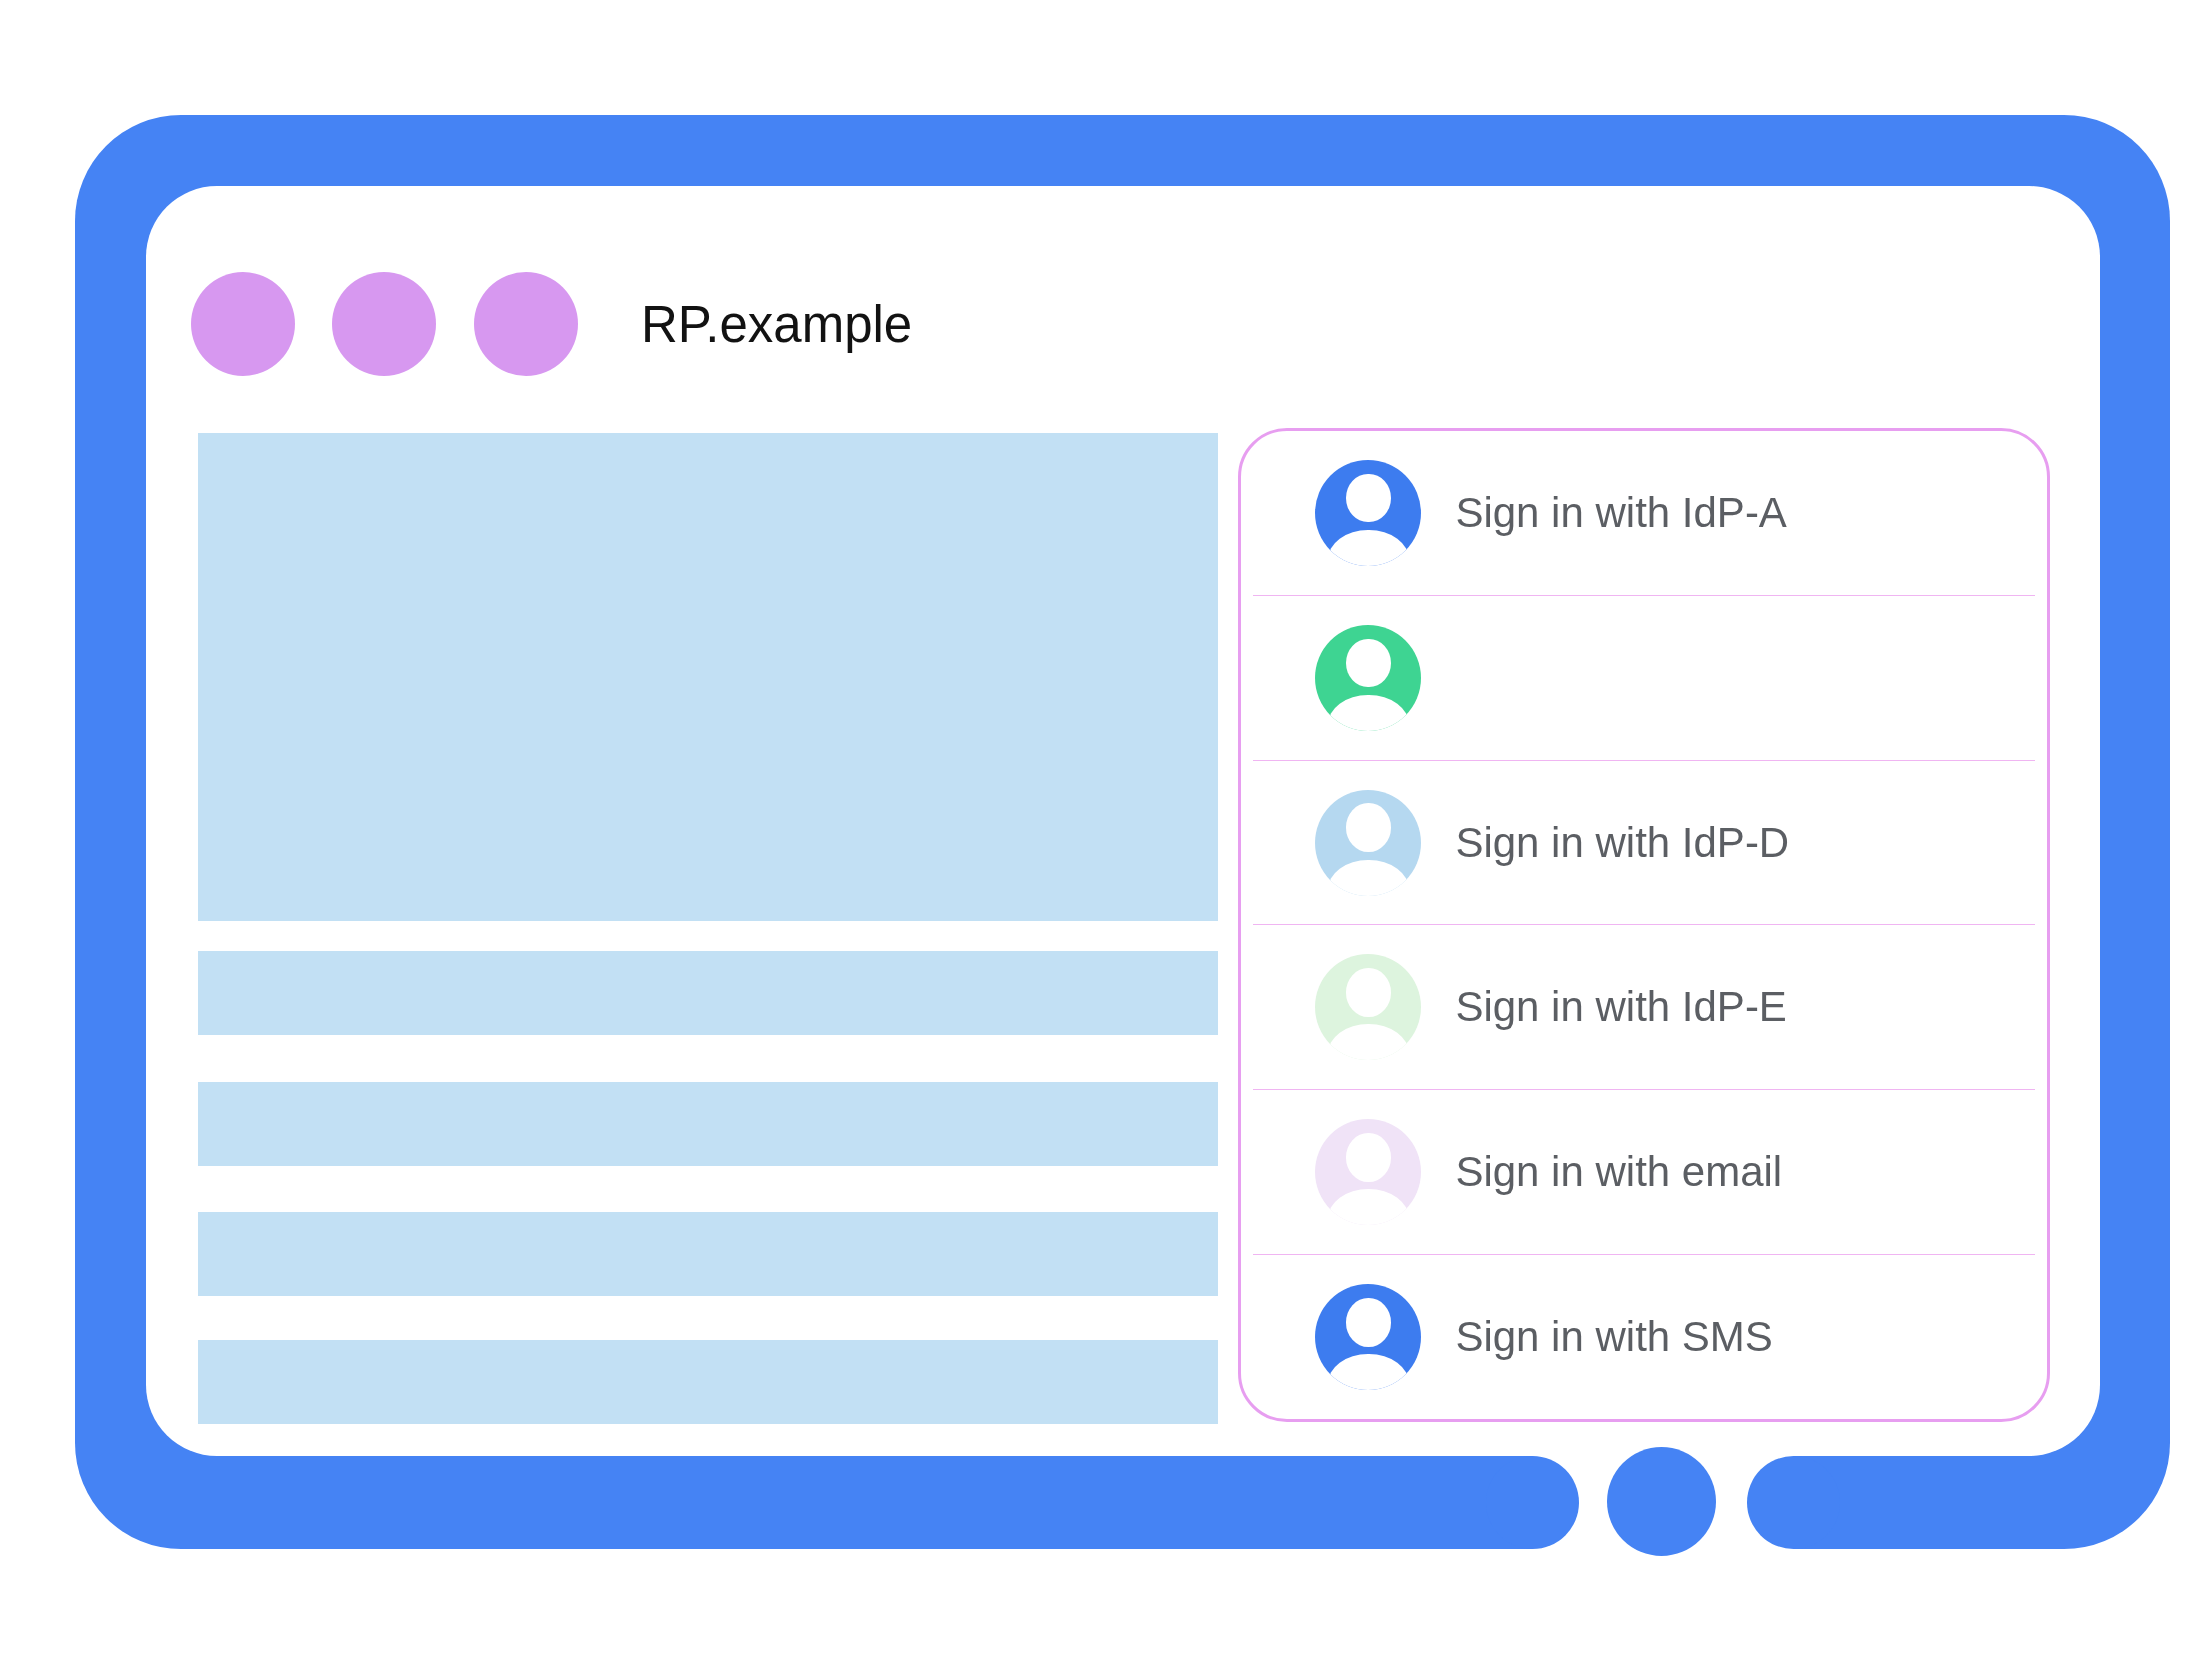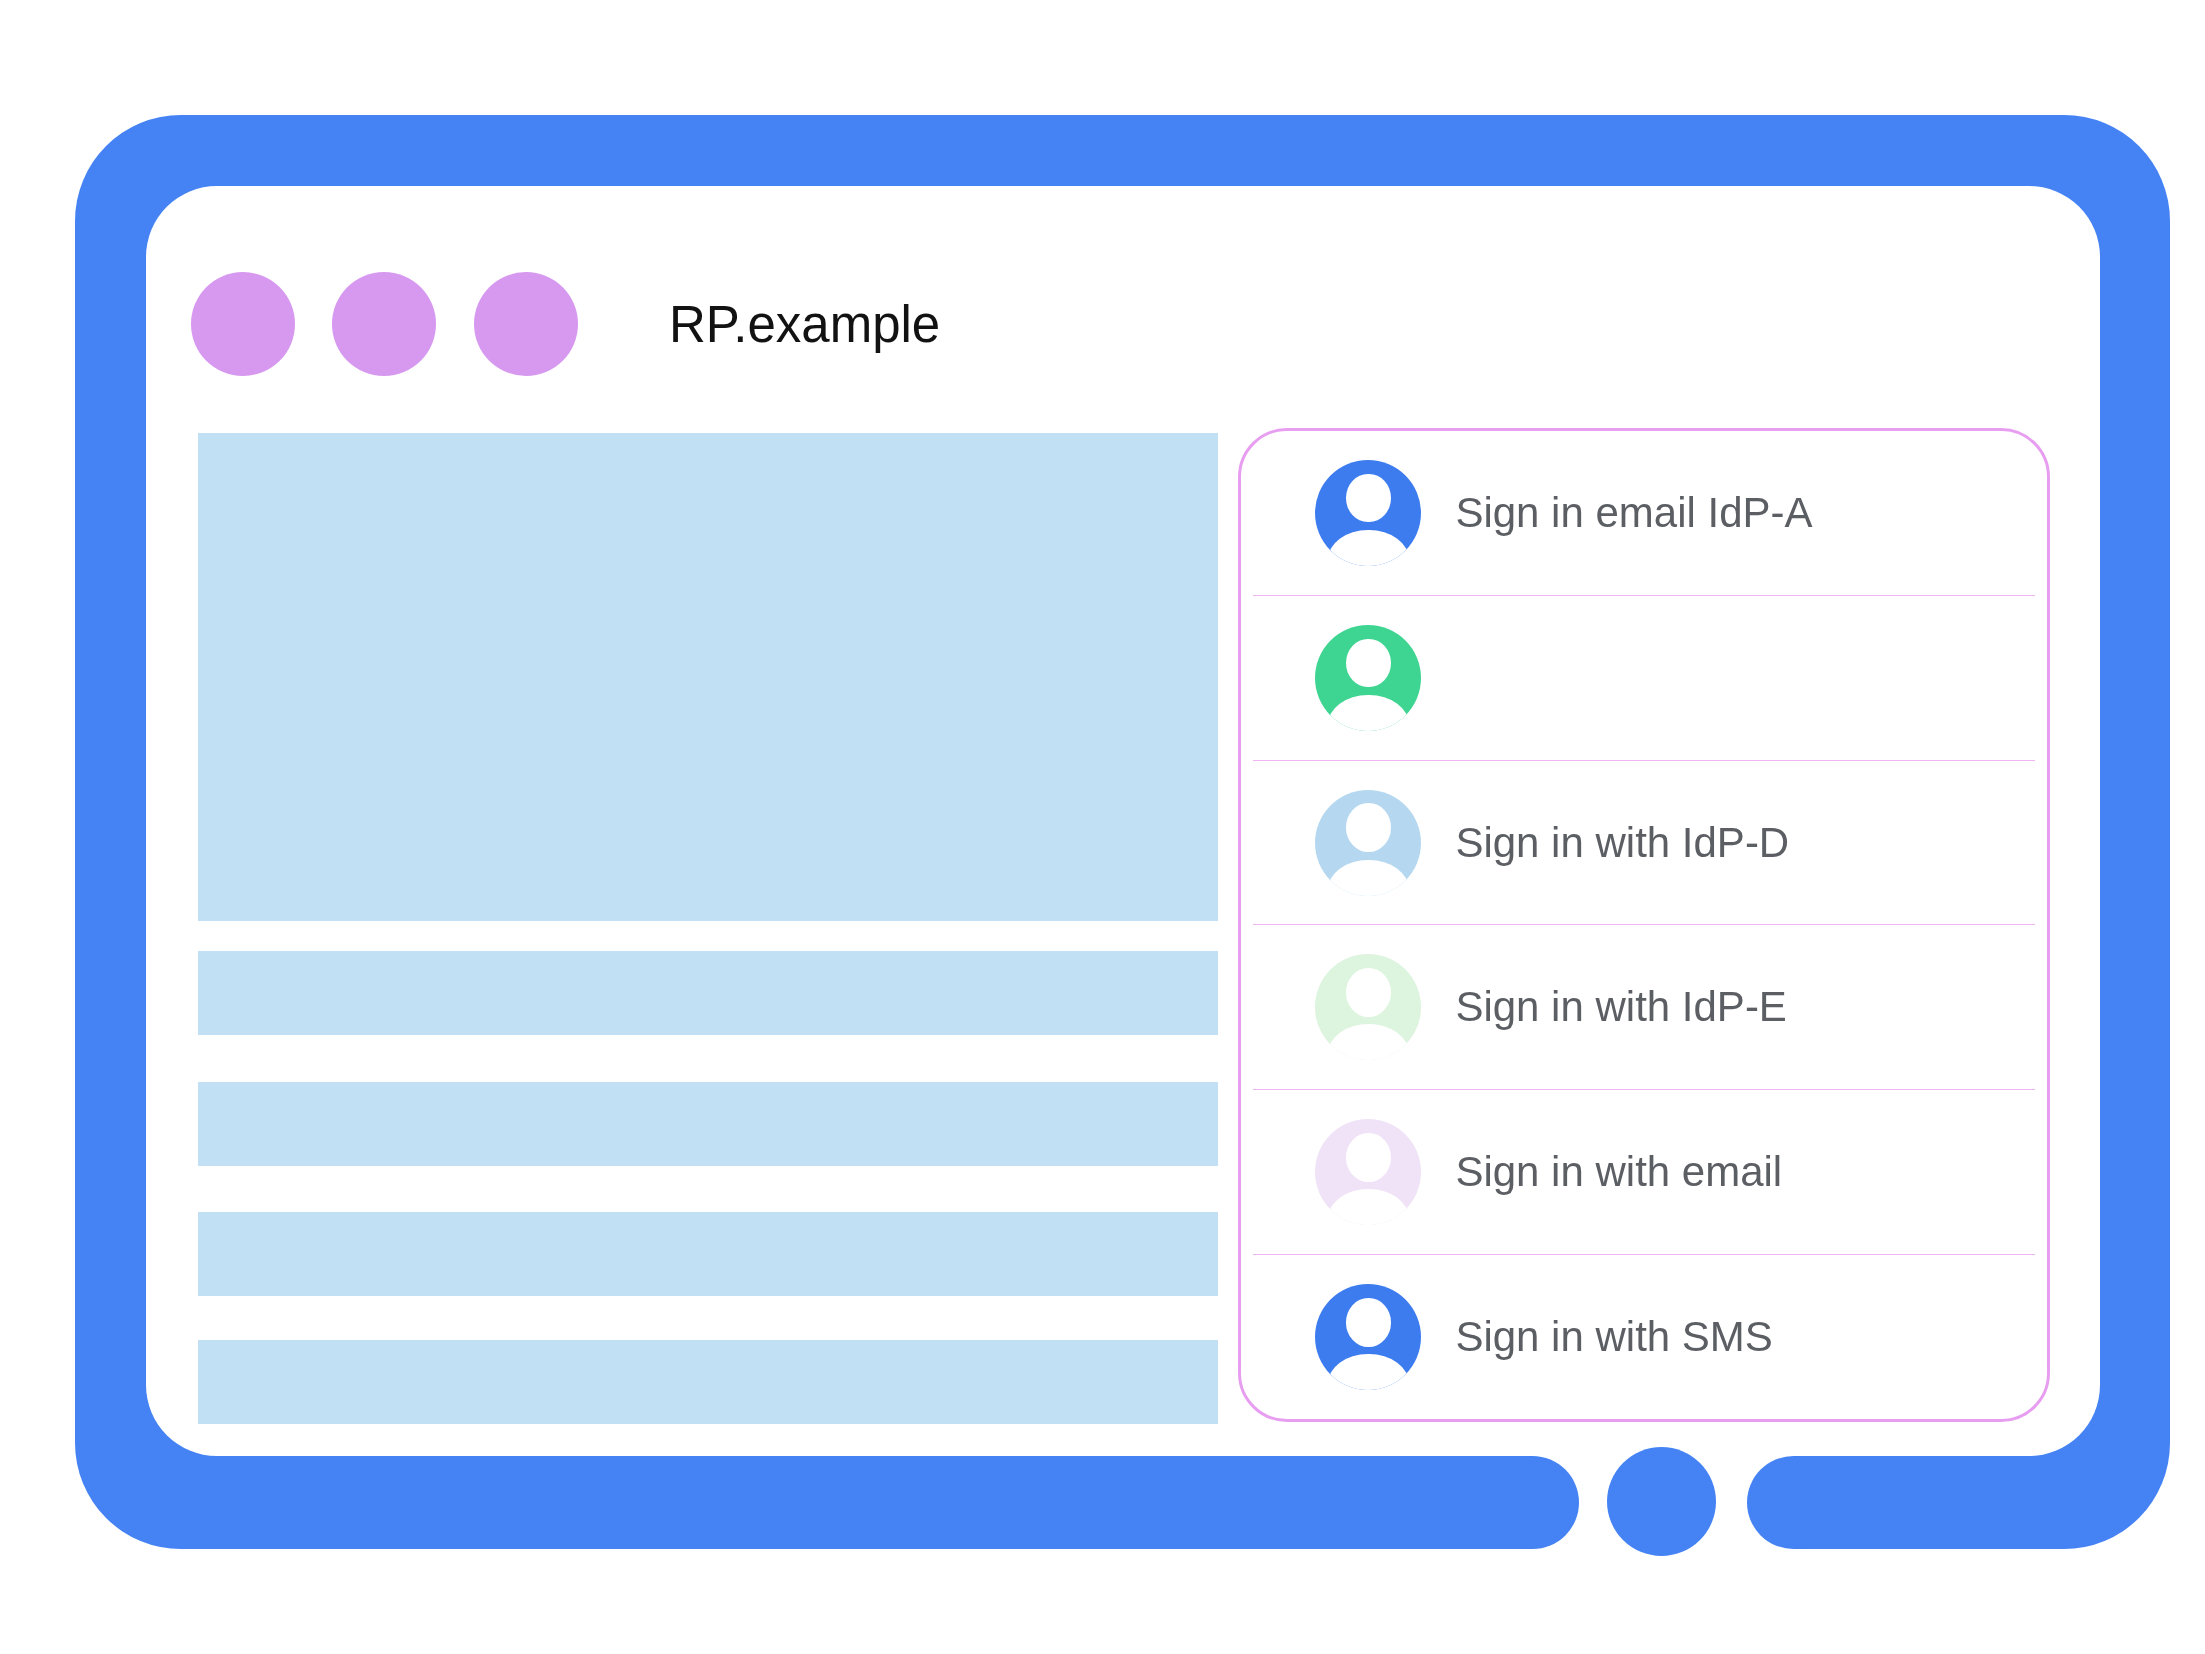--- a/index.html
+++ b/index.html
@@ -17,21 +17,21 @@
   .bar-cap{position:absolute;width:93px;height:93px;border-radius:50%;background:var(--frame-blue);top:1456px;}
   .bar-cap.left{left:1486px;}
   .bar-cap.right{left:1747px;}
   .home-button{position:absolute;left:1607px;top:1447px;width:109px;height:109px;border-radius:50%;
                background:var(--frame-blue);}
 
   
   .dot{position:absolute;top:272px;width:104px;height:104px;border-radius:50%;background:var(--dot-purple);}
   .dot.d1{left:191px;} .dot.d2{left:332px;} .dot.d3{left:474px;}
   .page-title{position:absolute;left:641px;top:291px;height:67px;line-height:67px;
-              font-size:51px;font-weight:500;color:var(--title-color);letter-spacing:0px;margin-left:28px;}
+              font-size:51px;font-weight:500;color:var(--title-color);letter-spacing:0px;}
 
   
   .block{position:absolute;background:var(--placeholder-blue);}
   .hero{left:198px;top:433px;width:1020px;height:488px;}
   .bar{left:198px;width:1020px;height:84px;}
   .bar.b1{top:951px;} .bar.b2{top:1082px;} .bar.b3{top:1212px;} .bar.b4{top:1340px;}
 
   
   .panel{position:absolute;left:1238px;top:428px;width:812px;height:994px;box-sizing:border-box;
          border:3.5px solid var(--panel-border);border-radius:49px;background:#ffffff;
@@ -67,21 +67,21 @@
   <div class="block bar b3"></div>
   <div class="block bar b4"></div>
 
   <div class="panel">
 
     <div class="signin-row">
       <span class="avatar" style="background-color: rgb(61, 124, 239);">
         <span class="head"></span>
           <span class="body"></span>
       </span>
-      <span class="signin-label">Sign in email IdP-A</span>
+      <span class="signin-label">Sign in with IdP-A</span>
     </div>
 
     <div class="signin-row">
       <span class="avatar" style="background-color: rgb(62, 212, 146);">
         <span class="head"></span>
           <span class="body"></span>
       </span>
     </div>
 
 

